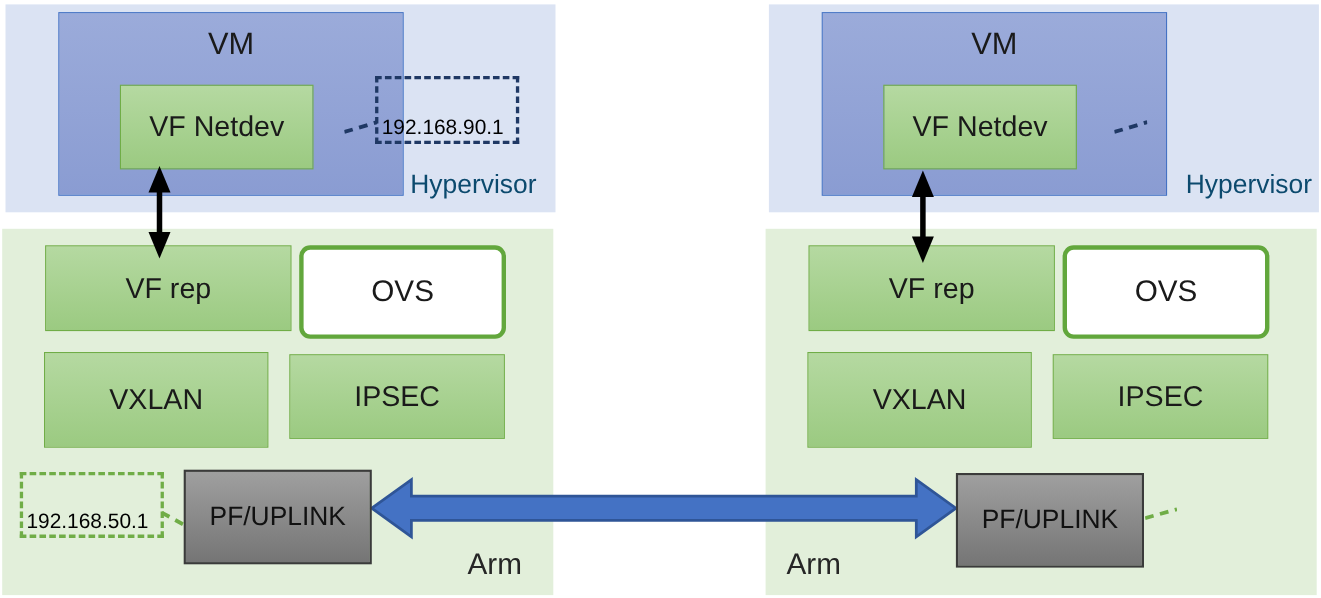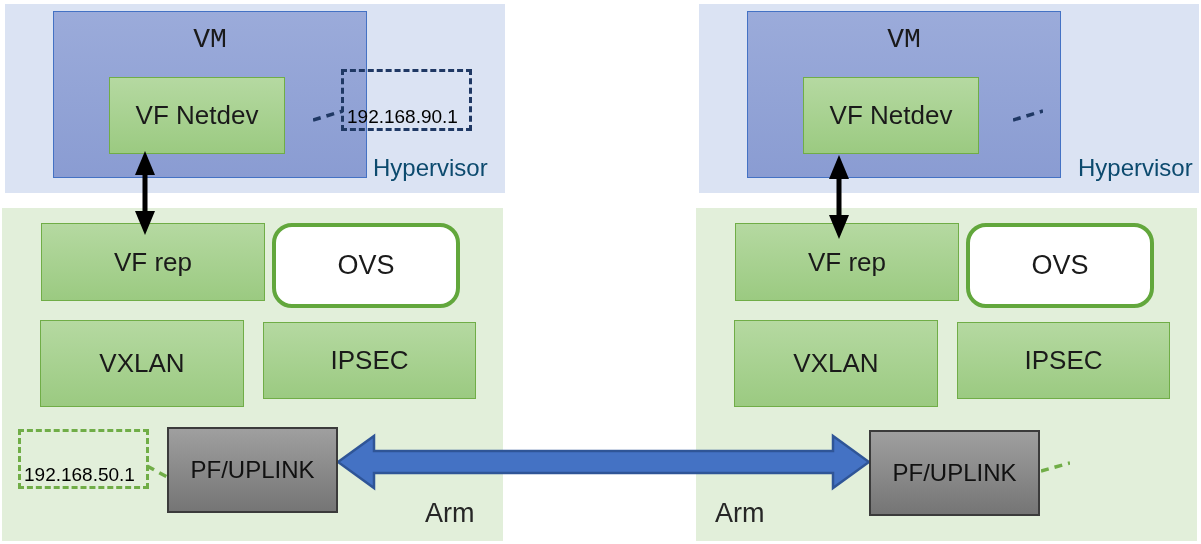--- a/index.html
+++ b/index.html
@@ -15,36 +15,36 @@
   .abs { position:absolute; box-sizing:border-box; }
 
   .hv-zone  { left:5px; top:4px; width:500px; height:189px; background:#dbe3f3; }
   .arm-zone { left:2px; top:208px; width:501px; height:333px; background:#e2efda; }
 
   .vm-box {
     left:53px; top:11px; width:314px; height:167px;
     background:linear-gradient(180deg,#9babda 0%,#8a9cd2 100%);
     border:1.5px solid #4472c4; z-index:1;
   }
-  .vm-label { display:block; text-align:center; padding-top:12px; font-size:28px;font-family:Liberation Mono, monospace; }
+  .vm-label { display:block; text-align:center; padding-top:12px; font-size:28px; }
 
   .green-box {
     background:linear-gradient(180deg,#b5d9a1 0%,#9bca81 100%);
     border:1.5px solid #70ad47;
     display:flex; align-items:center; justify-content:center;
     font-size:26px; z-index:2;
   }
   .vf-netdev { left:109px; top:77px;  width:176px; height:77px; }
   .vf-rep    { left:41px;  top:223px; width:224px; height:78px;align-items:center; }
   .vxlan     { left:40px;  top:320px; width:204px; height:87px; }
-  .ipsec     { left:263px; top:322px; width:213px; height:77px; }
+  .ipsec     { left:263px; top:322px; width:196px; height:77px; }
 
   .ovs-box {
     left:272px; top:223px; width:188px; height:85px;
-    background:#ffffff; border:4px solid #62a73c; border-radius:20px;
+    background:#ffffff; border:4px solid #62a73c; border-radius:10px;
     display:flex; align-items:center; justify-content:center;
     font-size:27px; z-index:2;
   }
 
   .pf-uplink {
     left:167px; top:427px; width:171px; height:86px;
     background:linear-gradient(180deg,#9f9f9f 0%,#757575 100%);
     border:2px solid #3b3b3b;
     display:flex; align-items:center; justify-content:center;
     font-size:24px; color:#111; z-index:3;

